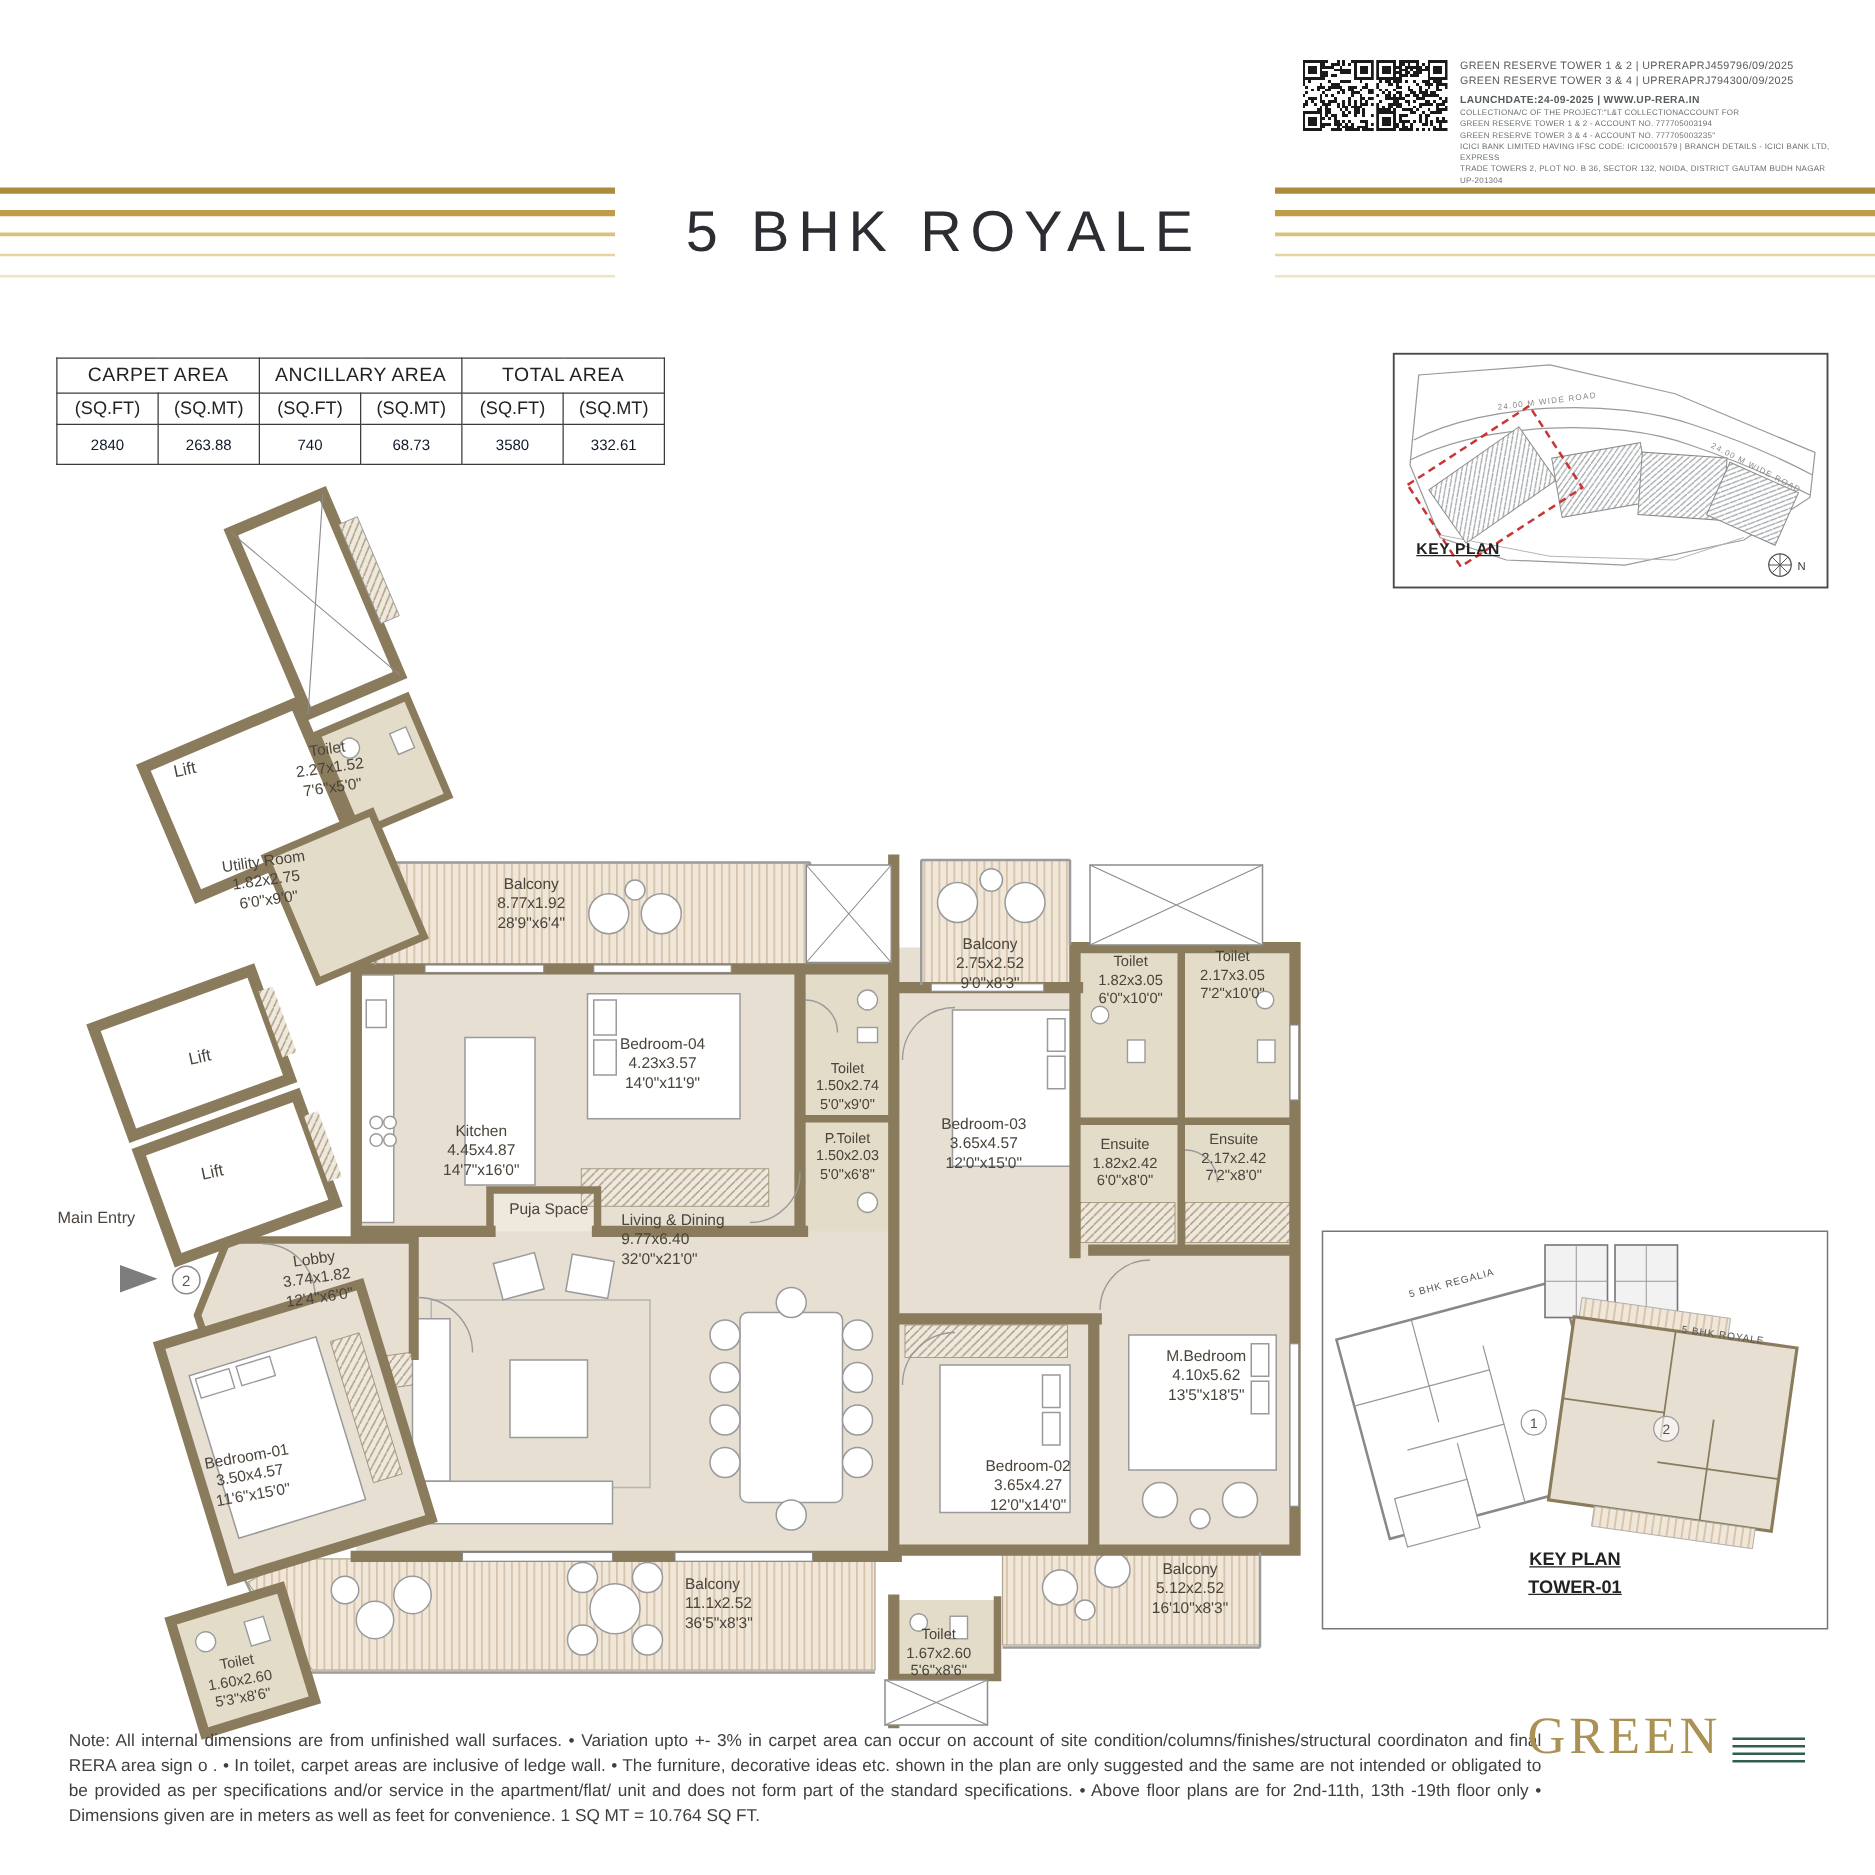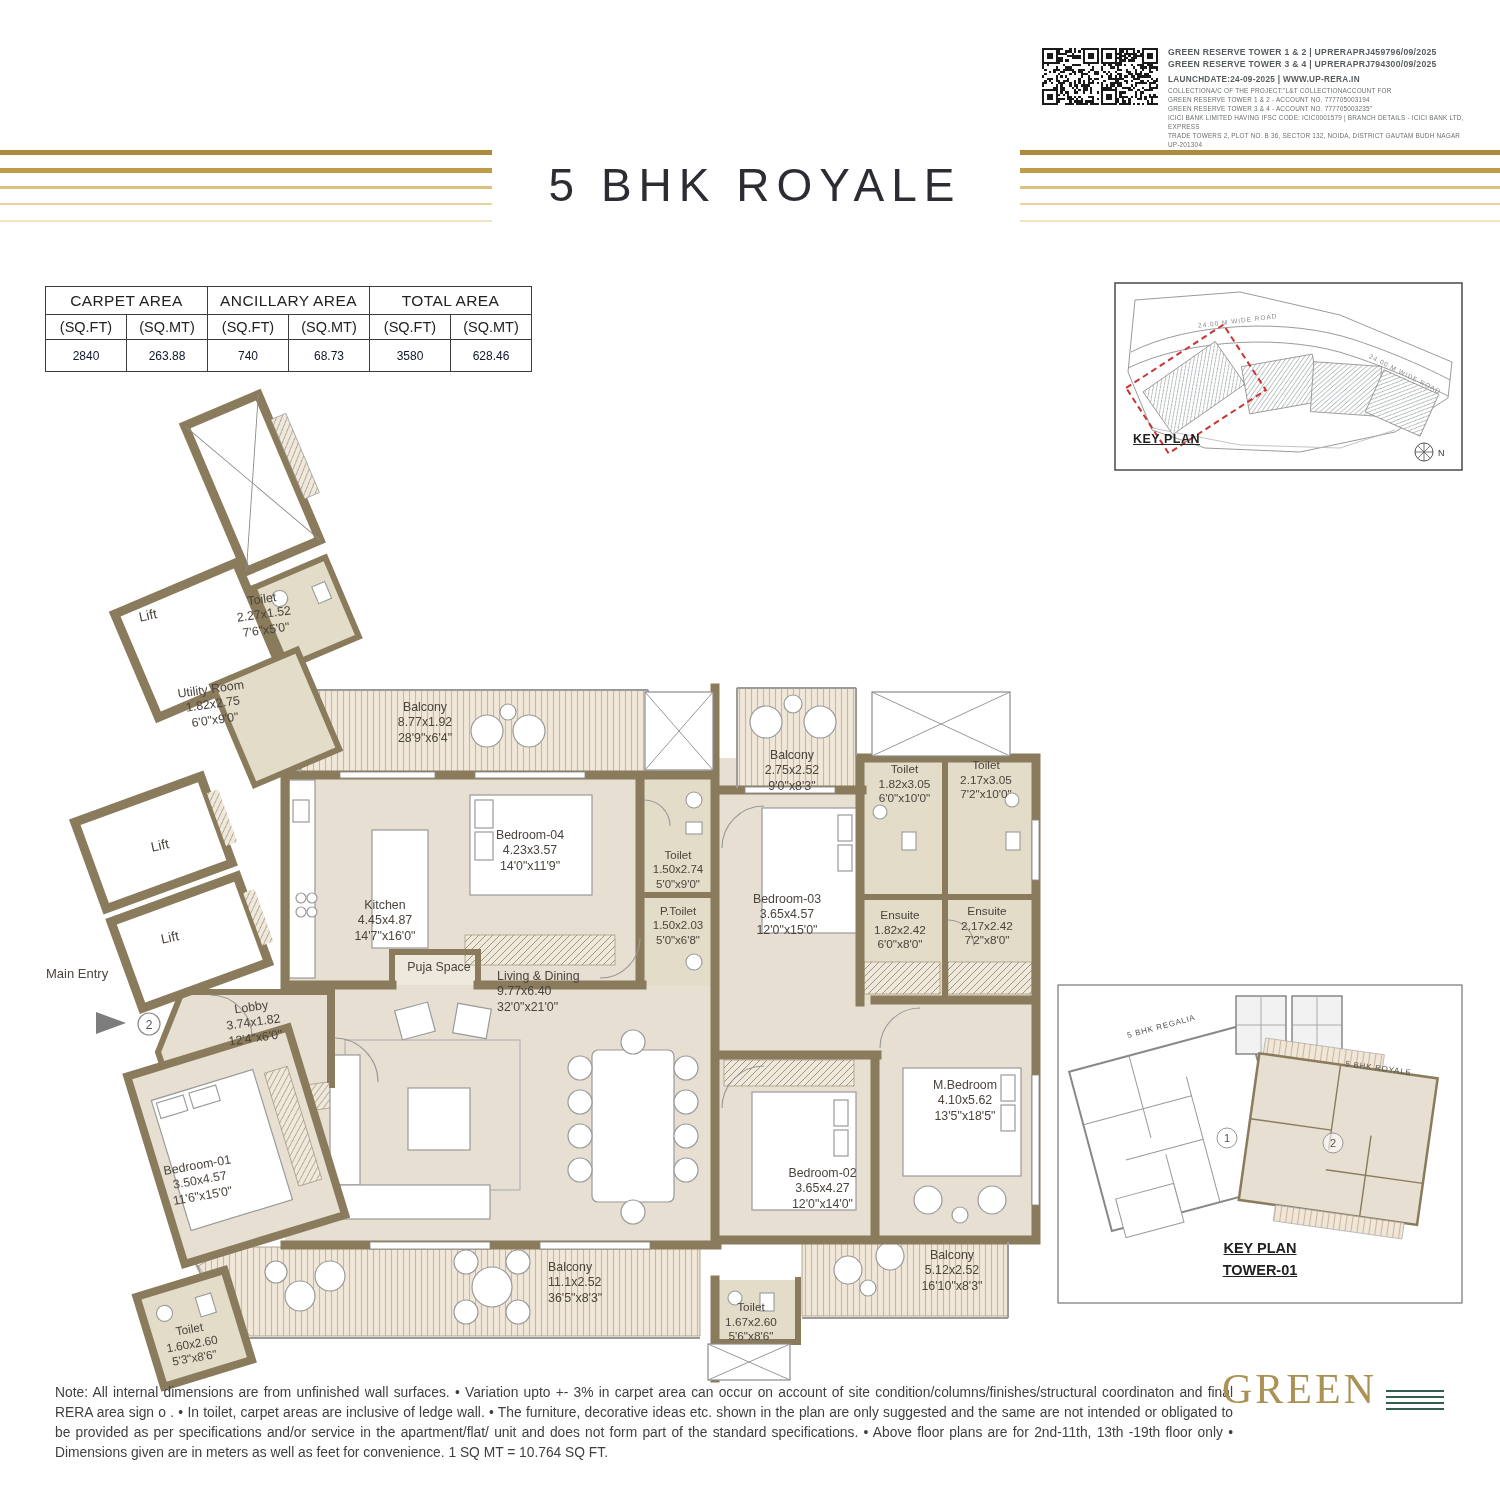--- a/index.html
+++ b/index.html
@@ -2,21 +2,21 @@
 <html><head>
 <meta charset="utf-8">
 <style>
   html,body{margin:0;padding:0;background:#fff;}
   .page{position:relative;width:1500px;height:1500px;background:#fff;overflow:hidden;
         font-family:"Liberation Sans",sans-serif;color:#3f3f3f;}
   .abs{position:absolute;}
   
   .qr{position:absolute;width:57px;height:57px;}
   .hdr-text{position:absolute;left:1168px;top:47px;width:300px;}
-  .hdr-line{font-size:8.6px;font-weight:bold;color:#565b5e;letter-spacing:.3px;line-height:1.35;}
+  .hdr-line{font-size:8.6px;font-weight:normal;color:#565b5e;letter-spacing:.3px;line-height:1.35;}
   .hdr-launch{font-size:8.2px;font-weight:bold;color:#565b5e;margin-top:5px;letter-spacing:.3px;}
   .hdr-legal{font-size:6.4px;color:#6a6f72;line-height:1.4;margin-top:3px;letter-spacing:.2px;}
   
   .goldlines{position:absolute;top:150px;}
   .goldlines div{width:100%;}
   .gl1{height:5px;background:#ad8a3c;margin-bottom:13px;}
   .gl2{height:5px;background:#bf9c4a;margin-bottom:13px;}
   .gl3{height:3px;background:#d9c27f;margin-bottom:14px;}
   .gl4{height:2px;background:#e6d49a;margin-bottom:15px;}
   .gl5{height:2px;background:#f0e5c0;}
@@ -989,21 +989,21 @@
       <td>(SQ.MT)</td>
       <td>(SQ.FT)</td>
       <td>(SQ.MT)</td>
     </tr>
     <tr class="vals">
       <td>2840</td>
       <td>263.88</td>
       <td>740</td>
       <td>68.73</td>
       <td>3580</td>
-      <td>628.46</td>
+      <td>332.61</td>
     </tr>
   </tbody>
     </table>
 
   <div class="rlabel r-n8" style="left:214px;top:592px;width:100px;">
     <div>Toilet</div>
       <div>2.27x1.52</div>
       <div>7'6"x5'0"</div>
   </div>
   <div class="rlabel r-n12 lift-label" style="left:118px;top:608px;width:60px;">

